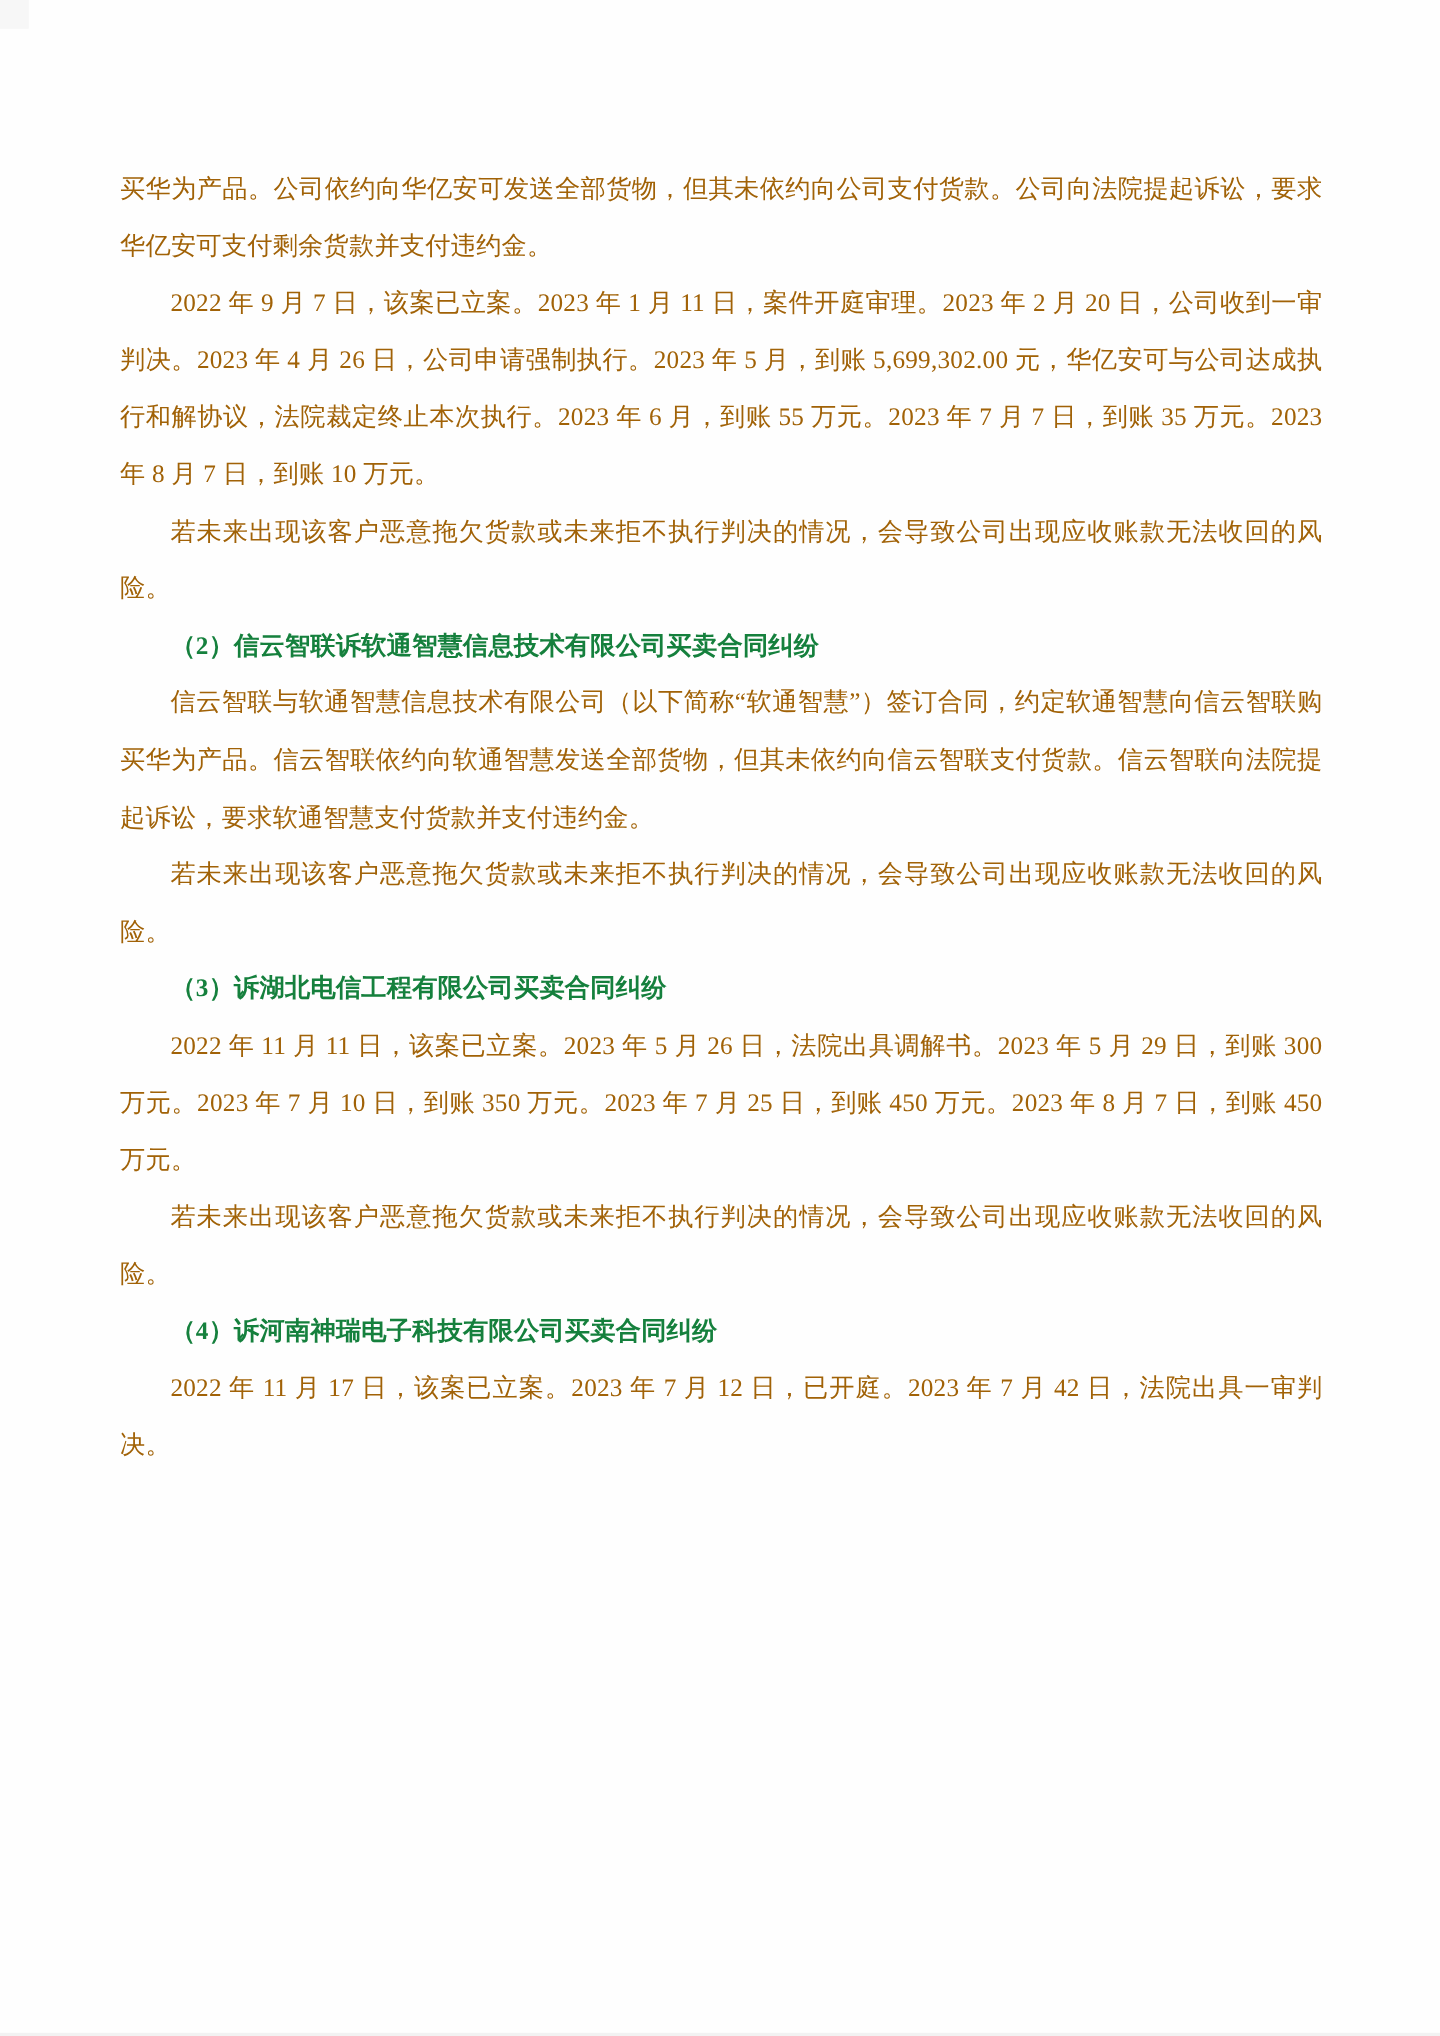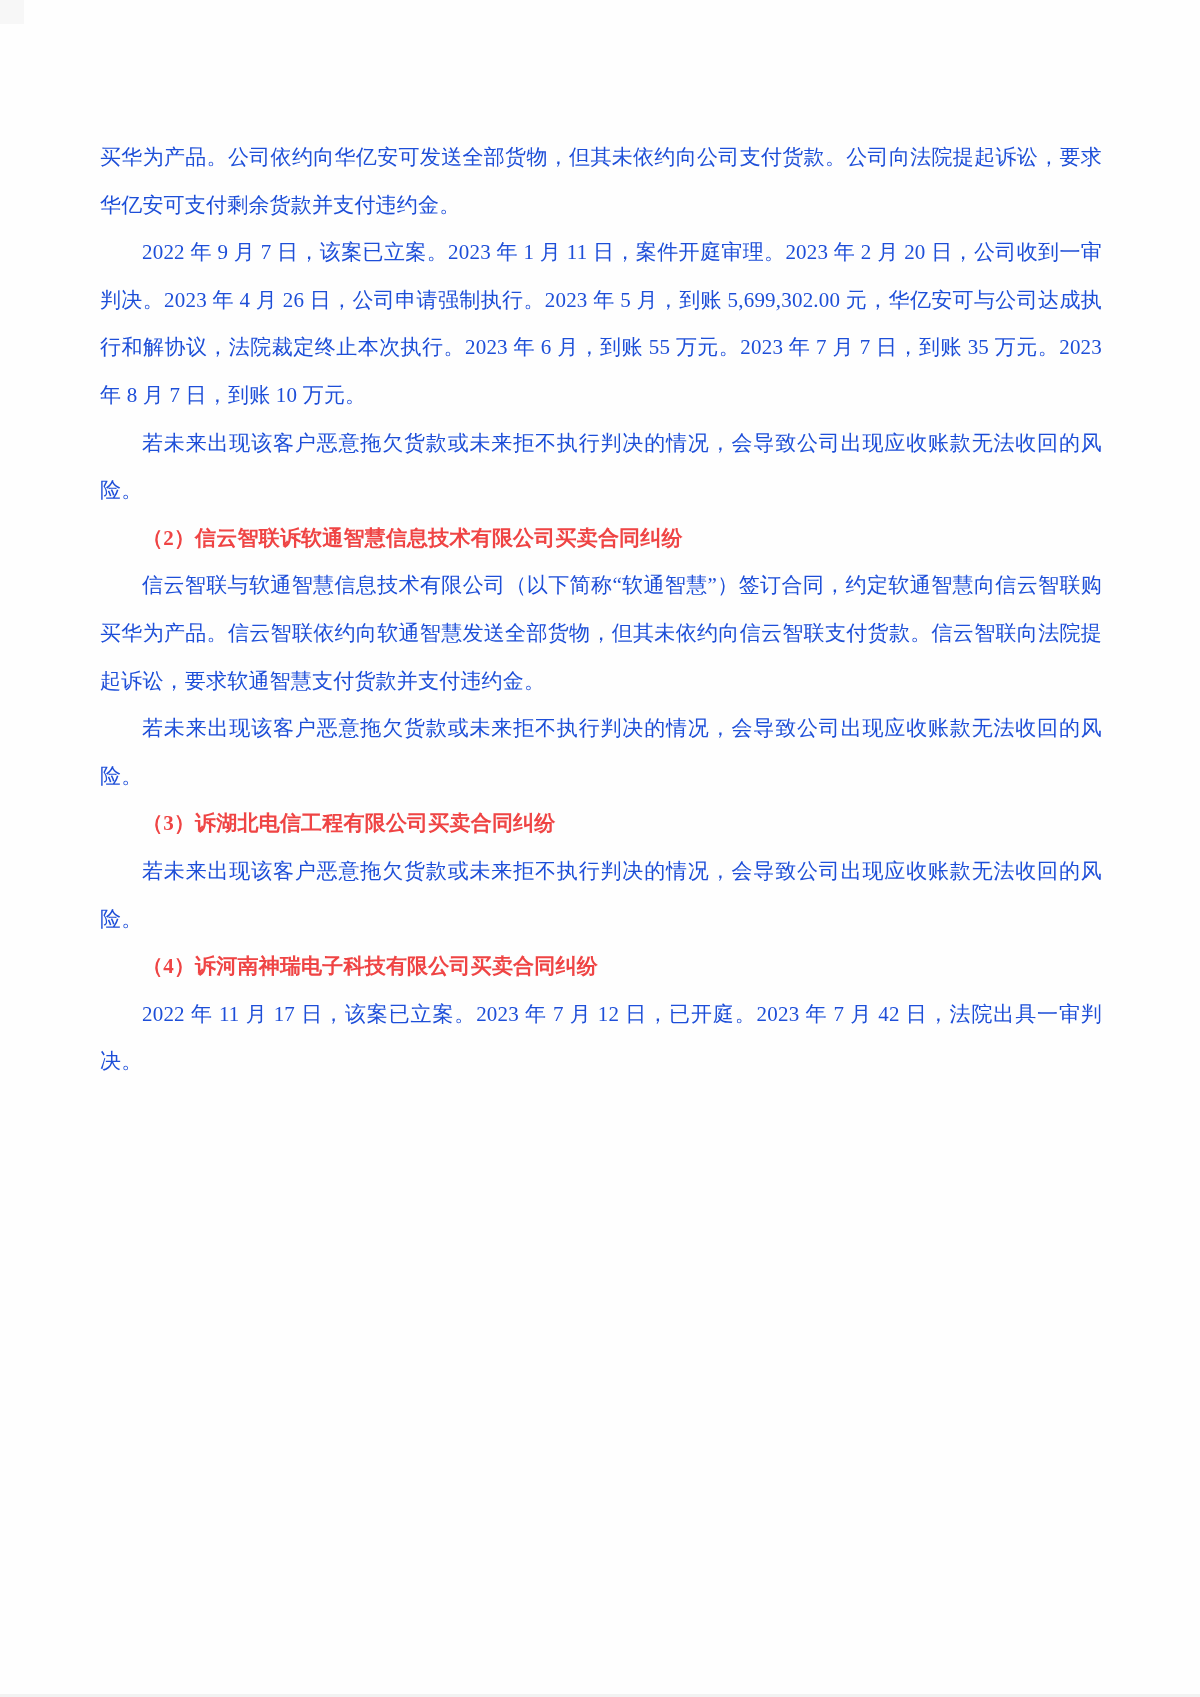--- a/index.html
+++ b/index.html
@@ -27,46 +27,47 @@
     background: #f7f7f7;
   }
   .content {
     width: 100%;
   }
   .para {
     margin: 0;
     font-family: "Liberation Serif", "DejaVu Serif", serif;
     font-size: 21px;
     line-height: 47.6px;
-    color: #1d4ed8;
+    color: #a16207;
     text-align: justify;
     text-justify: inter-ideograph;
     text-indent: 2em;
     letter-spacing: 0.2px;
     word-break: break-all;
   }
   .para.no-indent {
     text-indent: 0;
   }
   .para.heading {
     font-weight: 700;
     text-align: left;
-    color: #ef4444;
+    color: #15803d;
   }
 </style>
 </head>
 <body>
 
 <div class="page">
   <div class="corner-artifact"></div>
   <div class="content" id="content">
       <p class="para no-indent">买华为产品。公司依约向华亿安可发送全部货物，但其未依约向公司支付货款。公司向法院提起诉讼，要求华亿安可支付剩余货款并支付违约金。</p>
       <p class="para">2022 年 9 月 7 日，该案已立案。2023 年 1 月 11 日，案件开庭审理。2023 年 2 月 20 日，公司收到一审判决。2023 年 4 月 26 日，公司申请强制执行。2023 年 5 月，到账 5,699,302.00 元，华亿安可与公司达成执行和解协议，法院裁定终止本次执行。2023 年 6 月，到账 55 万元。2023 年 7 月 7 日，到账 35 万元。2023 年 8 月 7 日，到账 10 万元。</p>
       <p class="para">若未来出现该客户恶意拖欠货款或未来拒不执行判决的情况，会导致公司出现应收账款无法收回的风险。</p>
       <p class="para heading">（2）信云智联诉软通智慧信息技术有限公司买卖合同纠纷</p>
       <p class="para">信云智联与软通智慧信息技术有限公司（以下简称“软通智慧”）签订合同，约定软通智慧向信云智联购买华为产品。信云智联依约向软通智慧发送全部货物，但其未依约向信云智联支付货款。信云智联向法院提起诉讼，要求软通智慧支付货款并支付违约金。</p>
       <p class="para">若未来出现该客户恶意拖欠货款或未来拒不执行判决的情况，会导致公司出现应收账款无法收回的风险。</p>
       <p class="para heading">（3）诉湖北电信工程有限公司买卖合同纠纷</p>
+      <p class="para">2022 年 11 月 11 日，该案已立案。2023 年 5 月 26 日，法院出具调解书。2023 年 5 月 29 日，到账 300 万元。2023 年 7 月 10 日，到账 350 万元。2023 年 7 月 25 日，到账 450 万元。2023 年 8 月 7 日，到账 450 万元。</p>
       <p class="para">若未来出现该客户恶意拖欠货款或未来拒不执行判决的情况，会导致公司出现应收账款无法收回的风险。</p>
       <p class="para heading">（4）诉河南神瑞电子科技有限公司买卖合同纠纷</p>
       <p class="para">2022 年 11 月 17 日，该案已立案。2023 年 7 月 12 日，已开庭。2023 年 7 月 42 日，法院出具一审判决。</p>
     </div>
 </div>
 
 </body></html>

